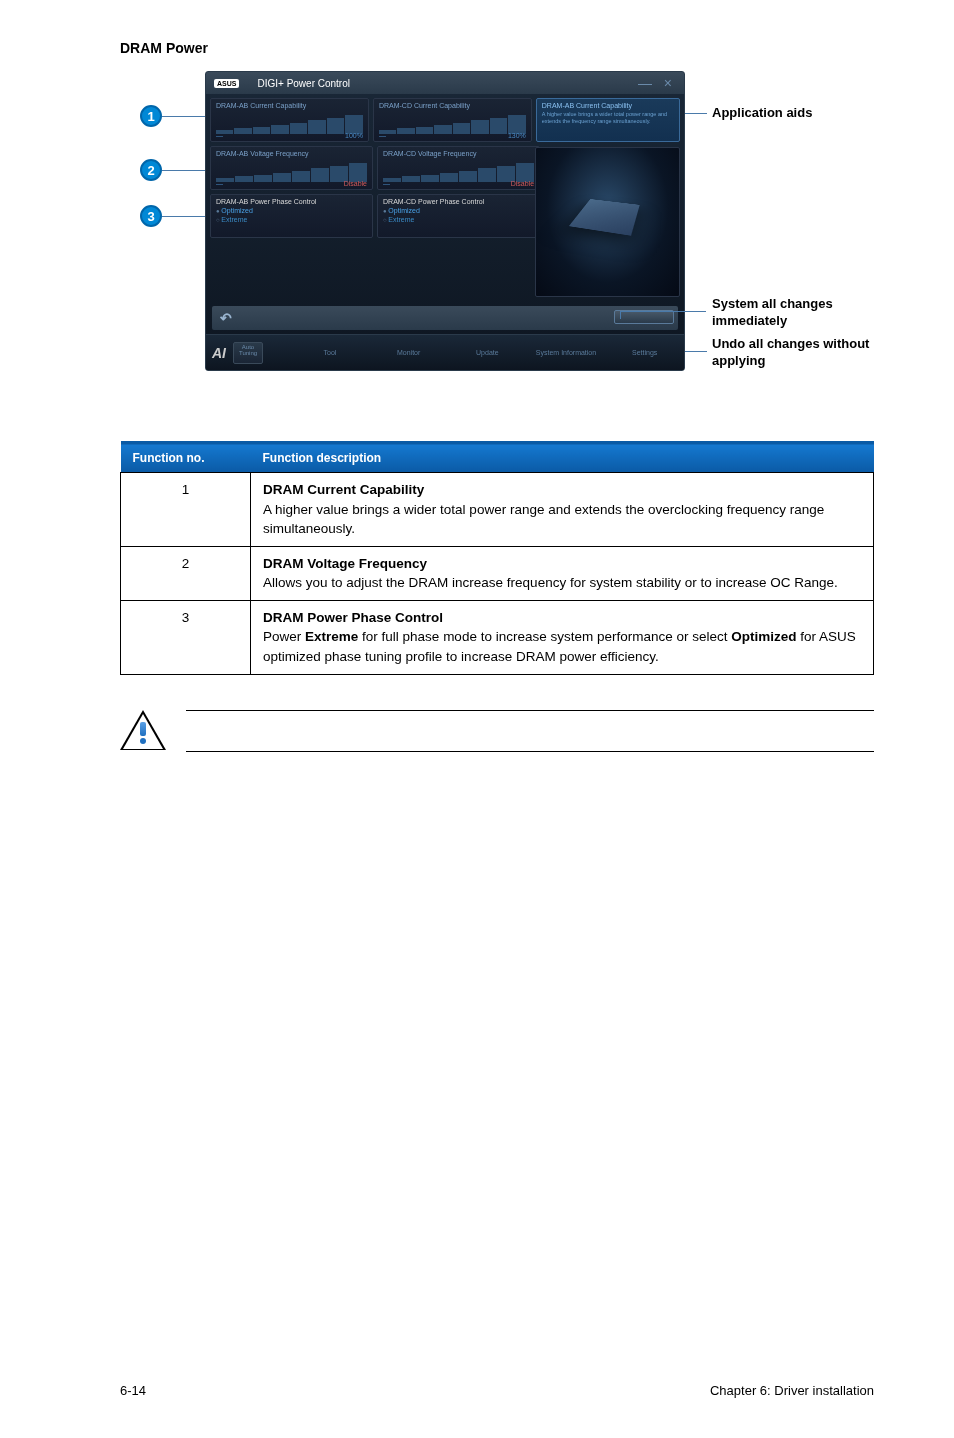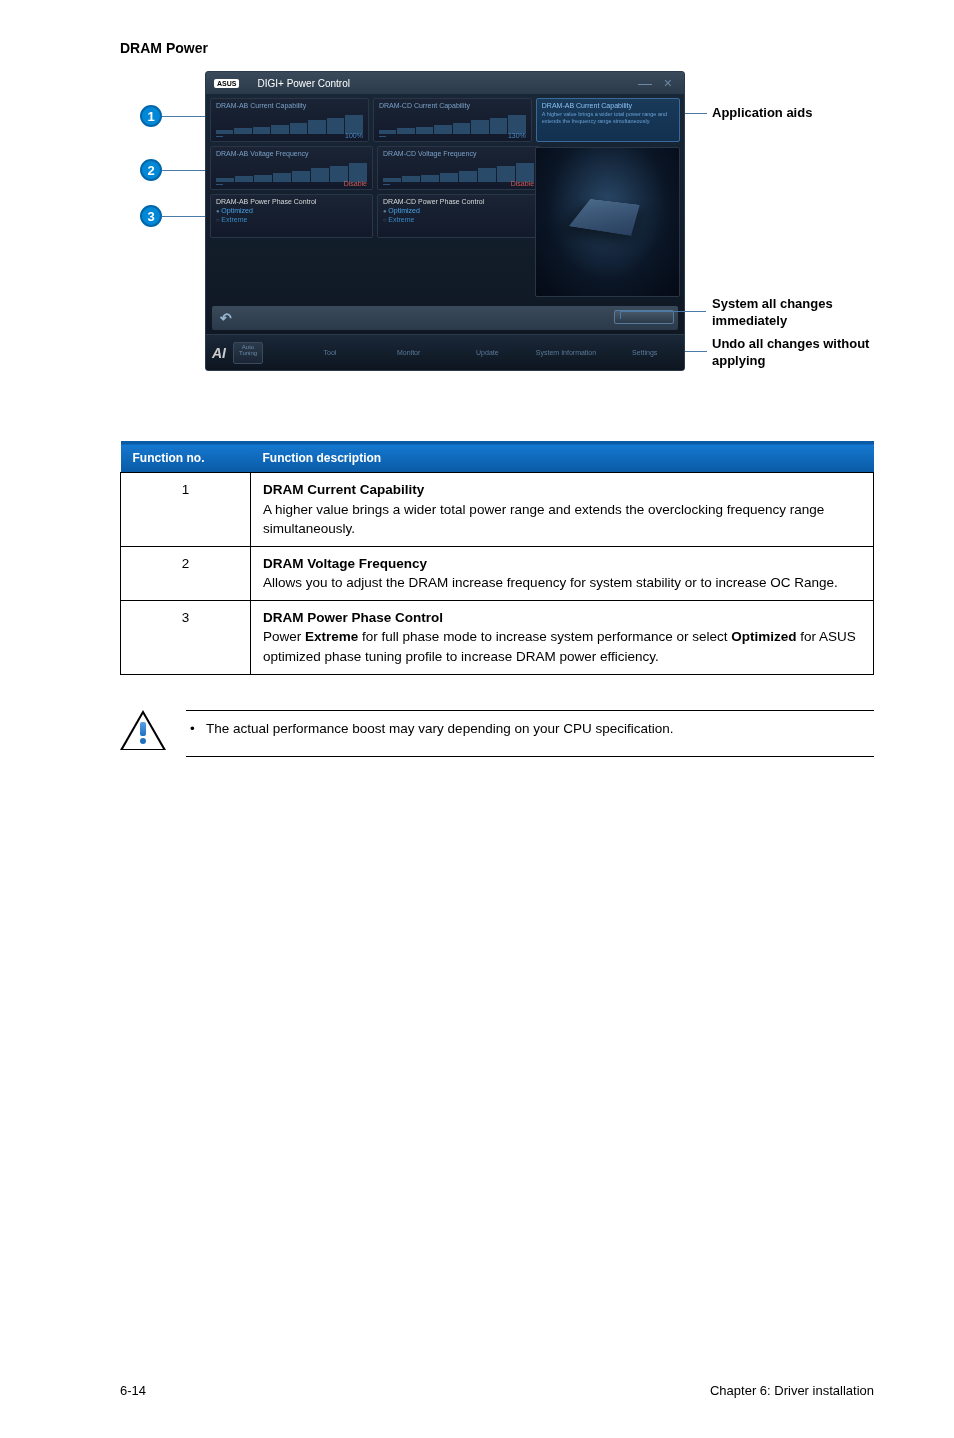--- a/index.html
+++ b/index.html
@@ -519,21 +519,20 @@
   <div class="warn-icon">
     <div class="warn-triangle"></div>
     <div class="warn-triangle-inner"></div>
     <div class="warn-mark">
         <div class="bar"></div>
         <div class="dot"></div>
       </div>
   </div>
   <div class="notice-content">
     <ul>
-      <li>The actual performance boost may vary depending on your CPU specification.</li>
     </ul>
   </div>
 </div>
 
 <div class="footer">
   <span>6-14</span>
   <span>Chapter 6: Driver installation</span>
 </div>
 
 </body></html>

